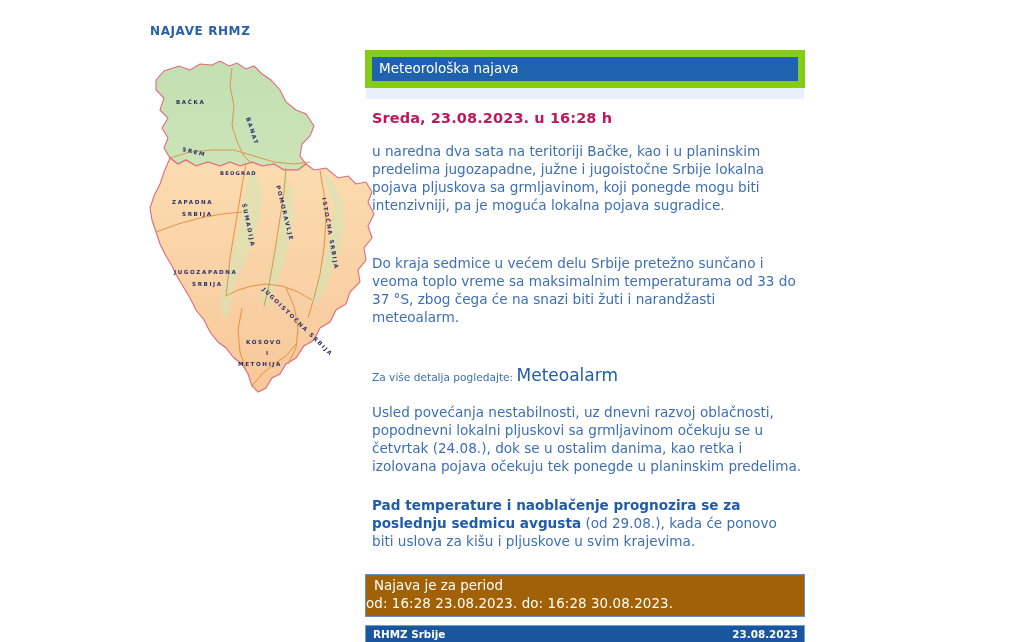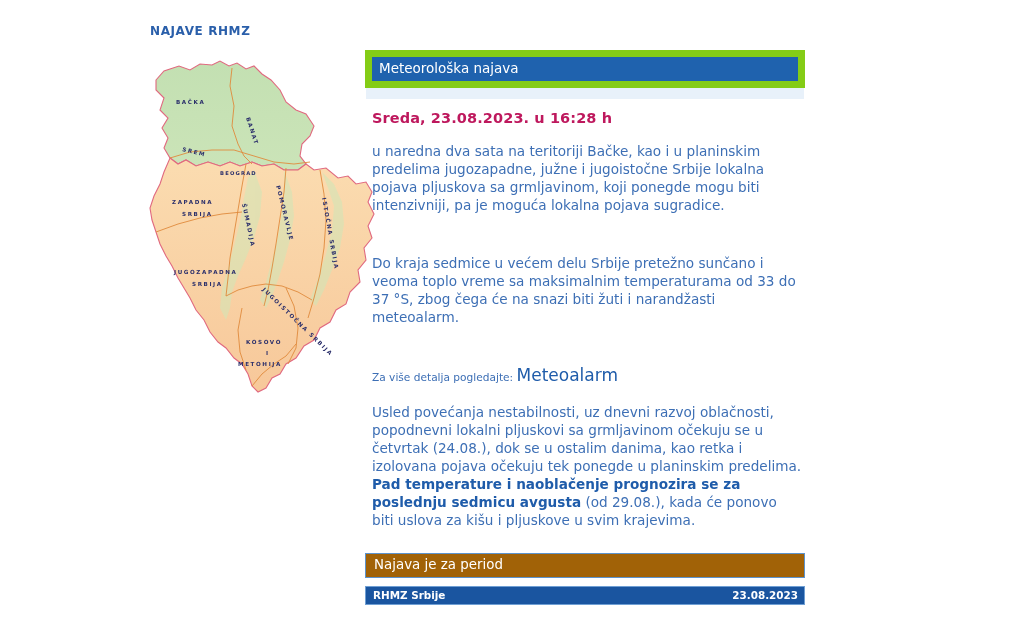--- a/index.html
+++ b/index.html
@@ -91,21 +91,21 @@
     color: #3d6fb5;
     font-size: 13.6px;
     line-height: 18px;
     margin: 0 0 0 7px;
     max-width: 430px;
   }
 
   #para1 { margin-top: 16px; }
   #para2 { margin-top: 40px; }
   #para3 { margin-top: 18px; }
-  #para4 { }
+  #para4 { margin-top: 21px; }
 
   .small-note {
     color: #3d6fb5;
     font-size: 10.6px;
     margin: 39px 0 0 7px;
   }
   .small-note .lnk {
     color: #1f5caa;
     font-weight: normal;
     text-decoration: none;
@@ -255,20 +255,21 @@
   </div>
 
   <p class="body-text" id="para3">Usled povećanja nestabilnosti, uz dnevni razvoj oblačnosti, popodnevni lokalni pljuskovi sa grmljavinom očekuju se u četvrtak (24.08.), dok se u ostalim danima, kao retka i izolovana pojava očekuju tek ponegde u planinskim predelima.</p>
 
   <p class="body-text" id="para4">
     <span class="strongtext">Pad temperature i naoblačenje prognozira se za poslednju sedmicu avgusta</span><span> (od 29.08.), kada će ponovo biti uslova za kišu i pljuskove u svim krajevima.</span>
   </p>
 
   <div id="period-bar">
     <div class="ln1">Najava je za period</div>
+    <div class="ln2">od:  16:28 23.08.2023.  do: 16:28 30.08.2023.</div>
   </div>
 
   <div id="footer-bar">
     <span>RHMZ Srbije</span>
     <span>23.08.2023</span>
   </div>
 
 </div>
 
 </body></html>

